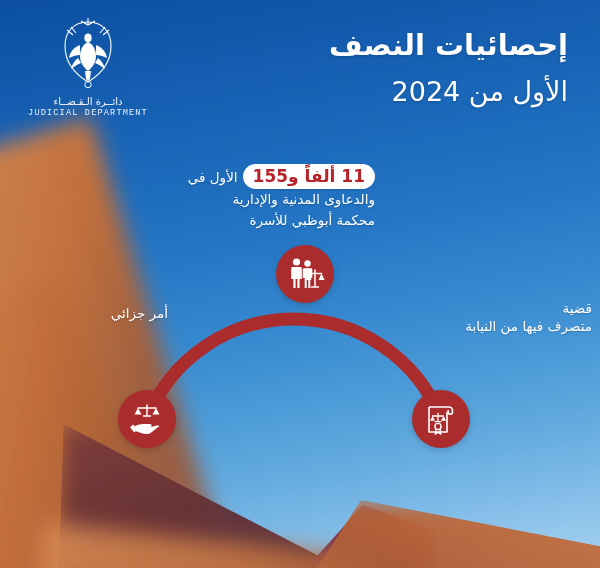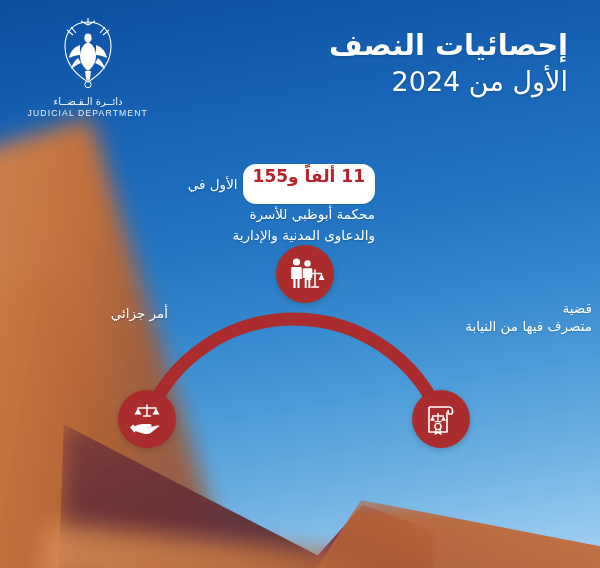--- a/index.html
+++ b/index.html
@@ -134,41 +134,41 @@
     margin-top: 6px;
     color: #f2f7fc;
     white-space: nowrap;
   }
   .logo-en {
     font-size: 8.6px;
     letter-spacing: 1.15px;
     margin-top: 1px;
     color: #e8f1fa;
     white-space: nowrap;
-    font-family: Liberation Sans, sans-serif;
+    font-family: Liberation Mono, monospace;
   }
 
   .title-block {
     position: absolute;
     right: 32px;
     top: 28px;
     text-align: right;
     color: #ffffff;
     line-height: 1.22;
   }
   .title-line1 {
     font-size: 29px;
     font-weight: bold;
     letter-spacing: 0px;
     text-shadow: 0 1px 3px rgba(0,0,0,0.18);
   }
   .title-line2 {
     font-size: 27px;
     font-weight: normal;
-    margin-top: 3px;
+    margin-top: 13px;
     text-shadow: 0 1px 3px rgba(0,0,0,0.18);
   }
 
   
   .arc-svg {
     position: absolute;
     left: 0;
     top: 0;
     width: 600px;
     height: 568px;
@@ -207,21 +207,21 @@
     justify-content: flex-start;
     gap: 5px;
     white-space: nowrap;
   }
   .badge {
     background: #ffffff;
     color: #b4242a;
     font-weight: bold;
     font-size: 17px;
     border-radius: 13px;
-    padding: 2px 10px 18px 10px;
+    padding: 2px 10px 3px 10px;
     line-height: 1.18;
     box-shadow: 0 1px 2px rgba(0,0,0,0.12);
     display: inline-block;
   }
   .unit {
     font-size: 13.5px;
     color: #ffffff;
     text-shadow: 0 1px 2px rgba(0,0,0,0.2);
   }
   .stat-desc {
@@ -340,22 +340,22 @@
         <path d="M14 29.2 L13.4 34 l2.6 -1.6 l2.6 1.6 l-0.6 -4.8"></path>
       </g>
     </svg>
   </div>
 
   <div class="stat stat-top">
     <div class="stat-headline">
       <span class="badge">11 ألفاً و155</span>
       <span class="unit">الأول في</span>
     </div>
+    <div class="stat-desc">والدعاوى المدنية والإدارية</div>
     <div class="stat-desc">محكمة أبوظبي للأسرة</div>
-    <div class="stat-desc">والدعاوى المدنية والإدارية</div>
   </div>
 
   <div class="stat stat-right">
     <div class="stat-headline">
       <span class="unit">قضية</span>
     </div>
     <div class="stat-desc">متصرف فيها من النيابة</div>
   </div>
 
   <div class="stat stat-left">

